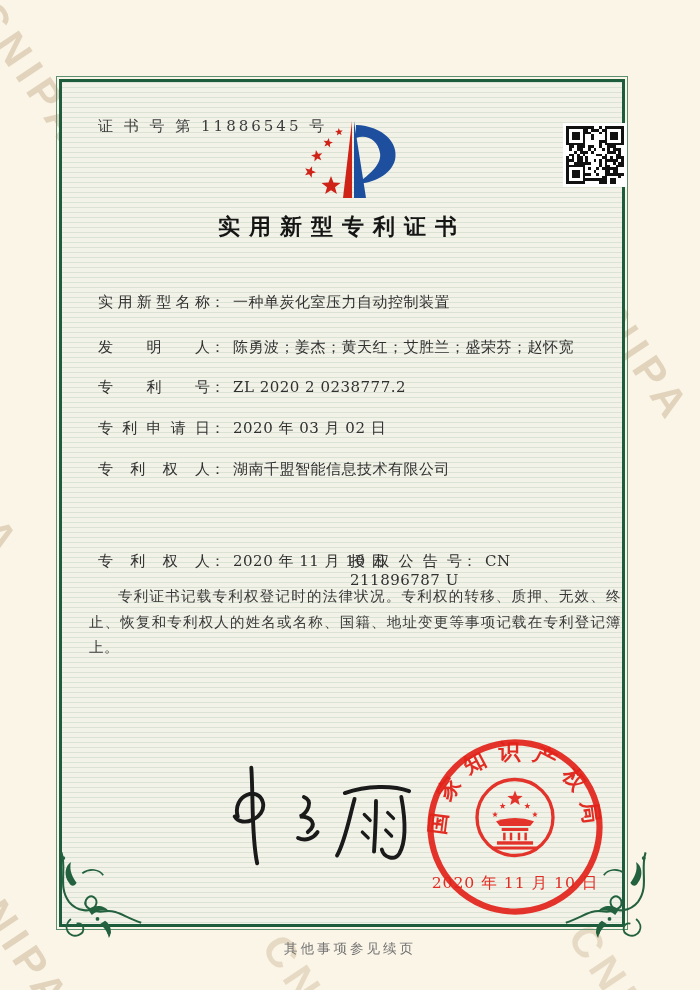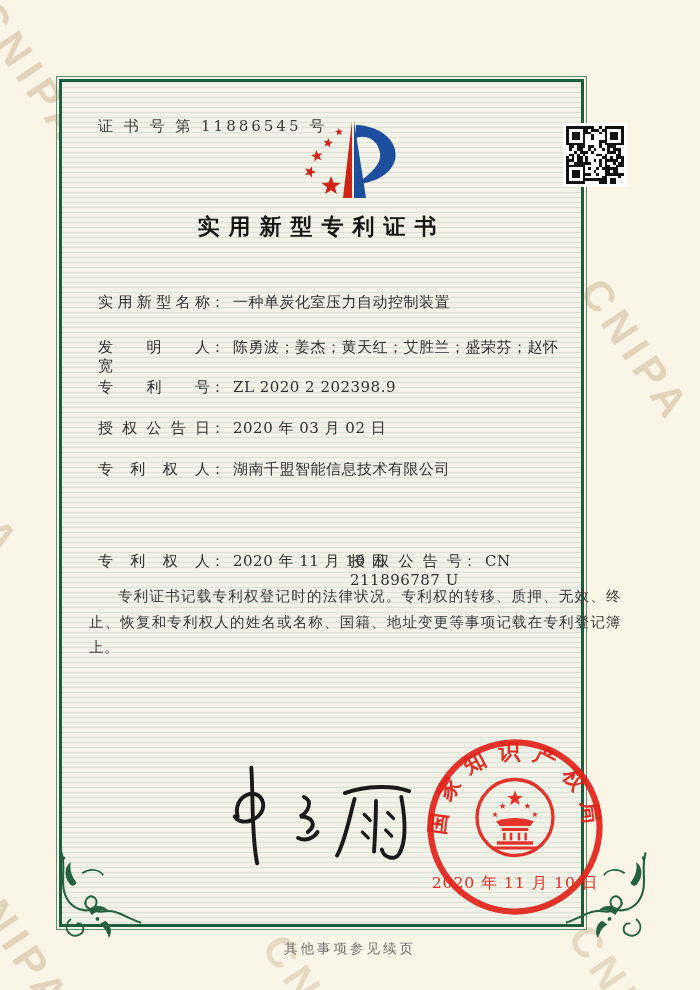--- a/index.html
+++ b/index.html
@@ -9,21 +9,21 @@
   .wm{position:absolute;font-family:"Liberation Sans",sans-serif;font-weight:700;
       font-size:42px;letter-spacing:7px;color:rgba(191,168,128,0.42);
       transform-origin:0 0;white-space:nowrap;z-index:0;user-select:none;}
   .wm1{left:4px;top:-8px;transform:rotate(56deg);}
   .wm2{left:610px;top:270px;transform:rotate(56deg);}
   .wm3{left:-60px;top:406px;transform:rotate(56deg);}
   .wm4{left:-10px;top:860px;transform:rotate(56deg);}
   .wm5{left:292px;top:926px;transform:rotate(56deg);opacity:.8;}
   .wm6{left:598px;top:916px;transform:rotate(56deg);opacity:.8;}
   
-  .frame{position:absolute;left:56px;top:76px;width:531px;height:854px;z-index:1;
+  .frame{position:absolute;left:56px;top:76px;width:572px;height:854px;z-index:1;
          border:1px solid #5d8f72;padding:2px;box-sizing:border-box;}
   .frame2{position:relative;width:100%;height:100%;box-sizing:border-box;
           border:3px solid #1e5c3e;
           background:repeating-linear-gradient(180deg,rgba(134,170,142,0.22) 0px,rgba(134,170,142,0.22) 1px,rgba(0,0,0,0) 1px,rgba(0,0,0,0) 5px),#f2f2e8;}
   .cert-no{position:absolute;left:36px;top:35px;font-size:15px;letter-spacing:3px;color:#3b3b3b;}
   .logo{position:absolute;left:239px;top:30px;}
   .qr{position:absolute;left:501px;top:41px;width:58px;height:58px;background:#fff;padding:3px;}
   .title{position:absolute;left:0;right:0;top:130px;text-align:center;font-size:22px;
          font-weight:700;letter-spacing:9px;color:#151515;}
   
@@ -321,22 +321,22 @@
           <rect x="3" y="20" width="1" height="1" fill="#111"></rect>
           <rect x="4" y="20" width="1" height="1" fill="#111"></rect>
           <rect x="5" y="20" width="1" height="1" fill="#111"></rect>
           <rect x="6" y="20" width="1" height="1" fill="#111"></rect>
         </svg>
 
       <div class="title">实用新型专利证书</div>
 
       <div class="frow r2"><span class="flabel">发明人</span><span class="fcolon">：</span><span class="fvalue">陈勇波；姜杰；黄天红；艾胜兰；盛荣芬；赵怀宽</span></div>
       <div class="frow r1"><span class="flabel">实用新型名称</span><span class="fcolon">：</span><span class="fvalue">一种单炭化室压力自动控制装置</span></div>
-      <div class="frow r3"><span class="flabel">专利号</span><span class="fcolon">：</span><span class="fvalue">ZL 2020 2 202398.9</span></div>
-      <div class="frow r4"><span class="flabel">授权公告日</span><span class="fcolon">：</span><span class="fvalue">2020 年 03 月 02 日</span></div>
+      <div class="frow r3"><span class="flabel">专利号</span><span class="fcolon">：</span><span class="fvalue">ZL 2020 2 0238777.2</span></div>
+      <div class="frow r4"><span class="flabel">专利申请日</span><span class="fcolon">：</span><span class="fvalue">2020 年 03 月 02 日</span></div>
       <div class="frow r5"><span class="flabel">专利权人</span><span class="fcolon">：</span><span class="fvalue">湖南千盟智能信息技术有限公司</span></div>
       <div class="frow r7">
         <span class="flabel">专利权人</span><span class="fcolon">：</span><span class="fvalue">2020 年 11 月 10 日</span>
         <span class="pair2"><span class="flabel">授权公告号</span><span class="fcolon">：</span><span class="fvalue">CN 211896787 U</span></span>
       </div>
 
       <div class="paras">
         <p>专利证书记载专利权登记时的法律状况。专利权的转移、质押、无效、终止、恢复和专利权人的姓名或名称、国籍、地址变更等事项记载在专利登记簿上。</p>
       </div>
 

